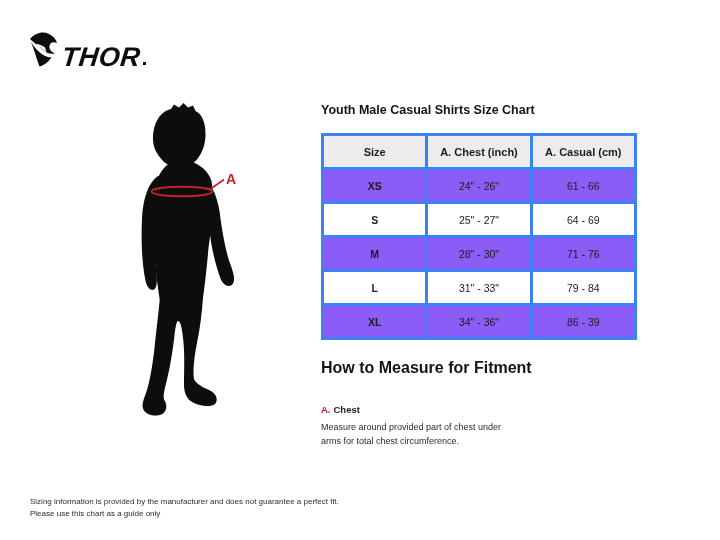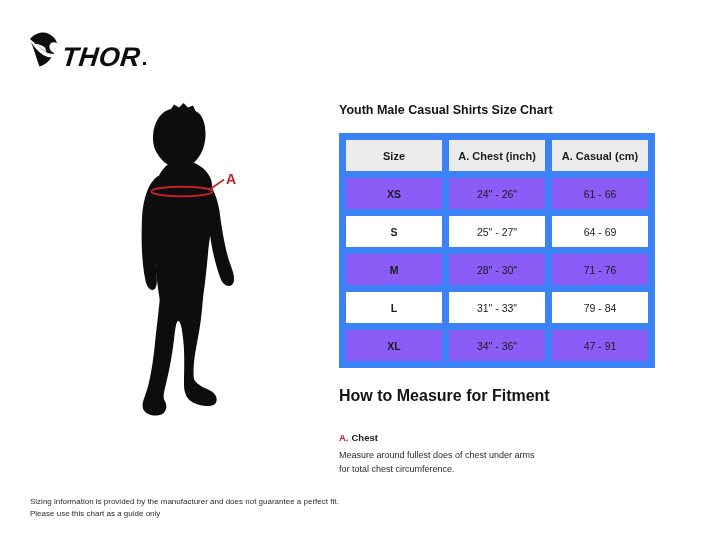--- a/index.html
+++ b/index.html
@@ -17,29 +17,29 @@
     letter-spacing:0.5px;transform:skewX(-6deg);margin-left:4px;margin-top:10px;
     color:#0d0d0d;
   }
   .tm-dot{display:inline-block;width:3px;height:3px;background:#0d0d0d;margin-left:2px;margin-bottom:1px;}
 
   
   .figure-wrap{position:absolute;left:130px;top:103px;width:124px;height:318px;}
   .figure-wrap svg{width:124px;height:318px;display:block;overflow:visible;}
 
   
-  .right-col{position:absolute;left:339px;top:103px;width:352px;}
+  .right-col{position:absolute;left:321px;top:103px;width:352px;}
   .chart-title{font-size:12.5px;font-weight:bold;margin:0 0 16px 0;color:#141414;}
 
   table.size-table{
     width:316px;border-collapse:collapse;table-layout:fixed;
     font-size:10.5px;color:#1c1c1c;
   }
   table.size-table th, table.size-table td{
-    border:7px solid #3b82f6;text-align:center;height:31px;padding:0;
+    border:3px solid #3b82f6;text-align:center;height:31px;padding:0;
   }
   table.size-table th{font-size:11px;font-weight:bold;background:#ececec;}
   table.size-table tr.striped td{background:#8b5cf6;}
   table.size-table tr.plain td{background:#ffffff;}
   table.size-table td:first-child{font-weight:bold;}
 
   .measure-title{font-size:16px;font-weight:bold;margin:19px 0 0 0;color:#141414;}
   .measure-item{margin-top:22px;}
   .measure-letter{color:#c32128;font-weight:bold;font-size:9.5px;}
   .measure-name{color:#1c1c1c;font-weight:bold;font-size:9.5px;margin-left:3px;}
@@ -114,30 +114,30 @@
           <td>71 - 76</td>
         </tr>
         <tr class="plain">
           <td>L</td>
           <td>31" - 33"</td>
           <td>79 - 84</td>
         </tr>
         <tr class="striped">
           <td>XL</td>
           <td>34" - 36"</td>
-          <td>47 - 91</td>
+          <td>86 - 39</td>
         </tr>
       </tbody>
     </table>
 
     <h3 class="measure-title">How to Measure for Fitment</h3>
 
     <div class="measure-item">
       <span class="measure-letter">A.</span><span class="measure-name">Chest</span>
-      <p class="measure-desc">Measure around fullest does of chest under arms for total chest circumference.</p>
+      <p class="measure-desc">Measure around provided part of chest under arms for total chest circumference.</p>
     </div>
   </div>
 
   <div class="footer">
     <div>Sizing information is provided by the manufacturer and does not guarantee a perfect fit.</div>
     <div>Please use this chart as a guide only</div>
   </div>
 
 </div>
 

